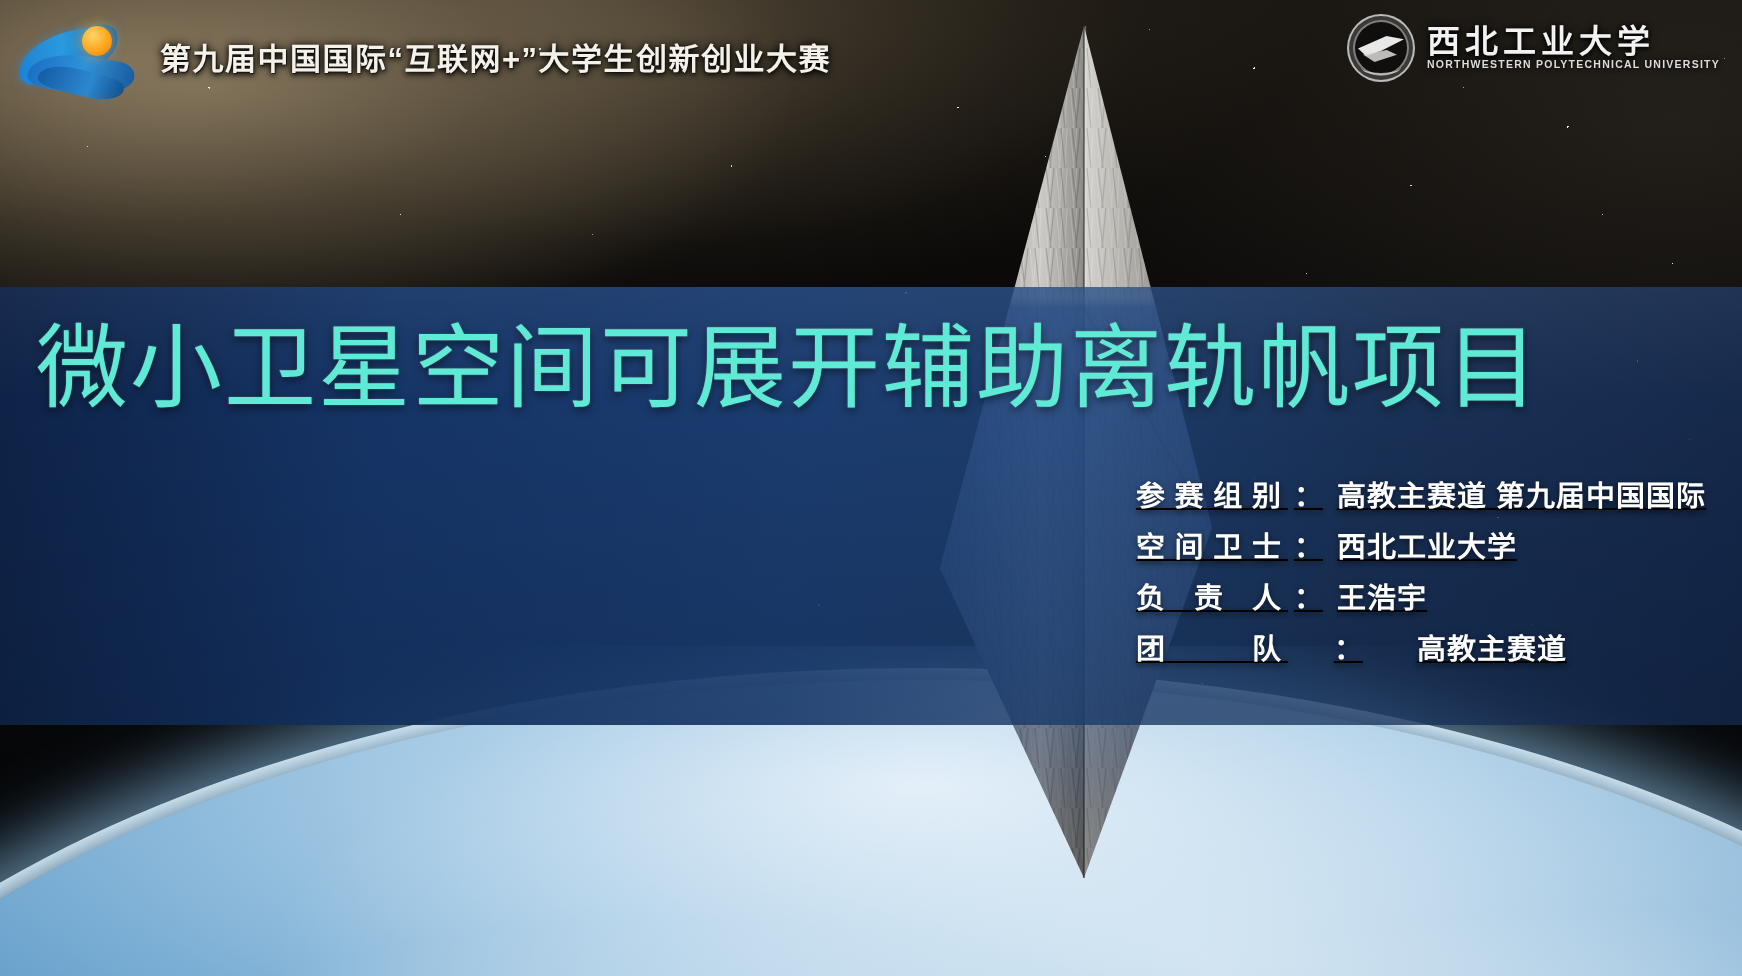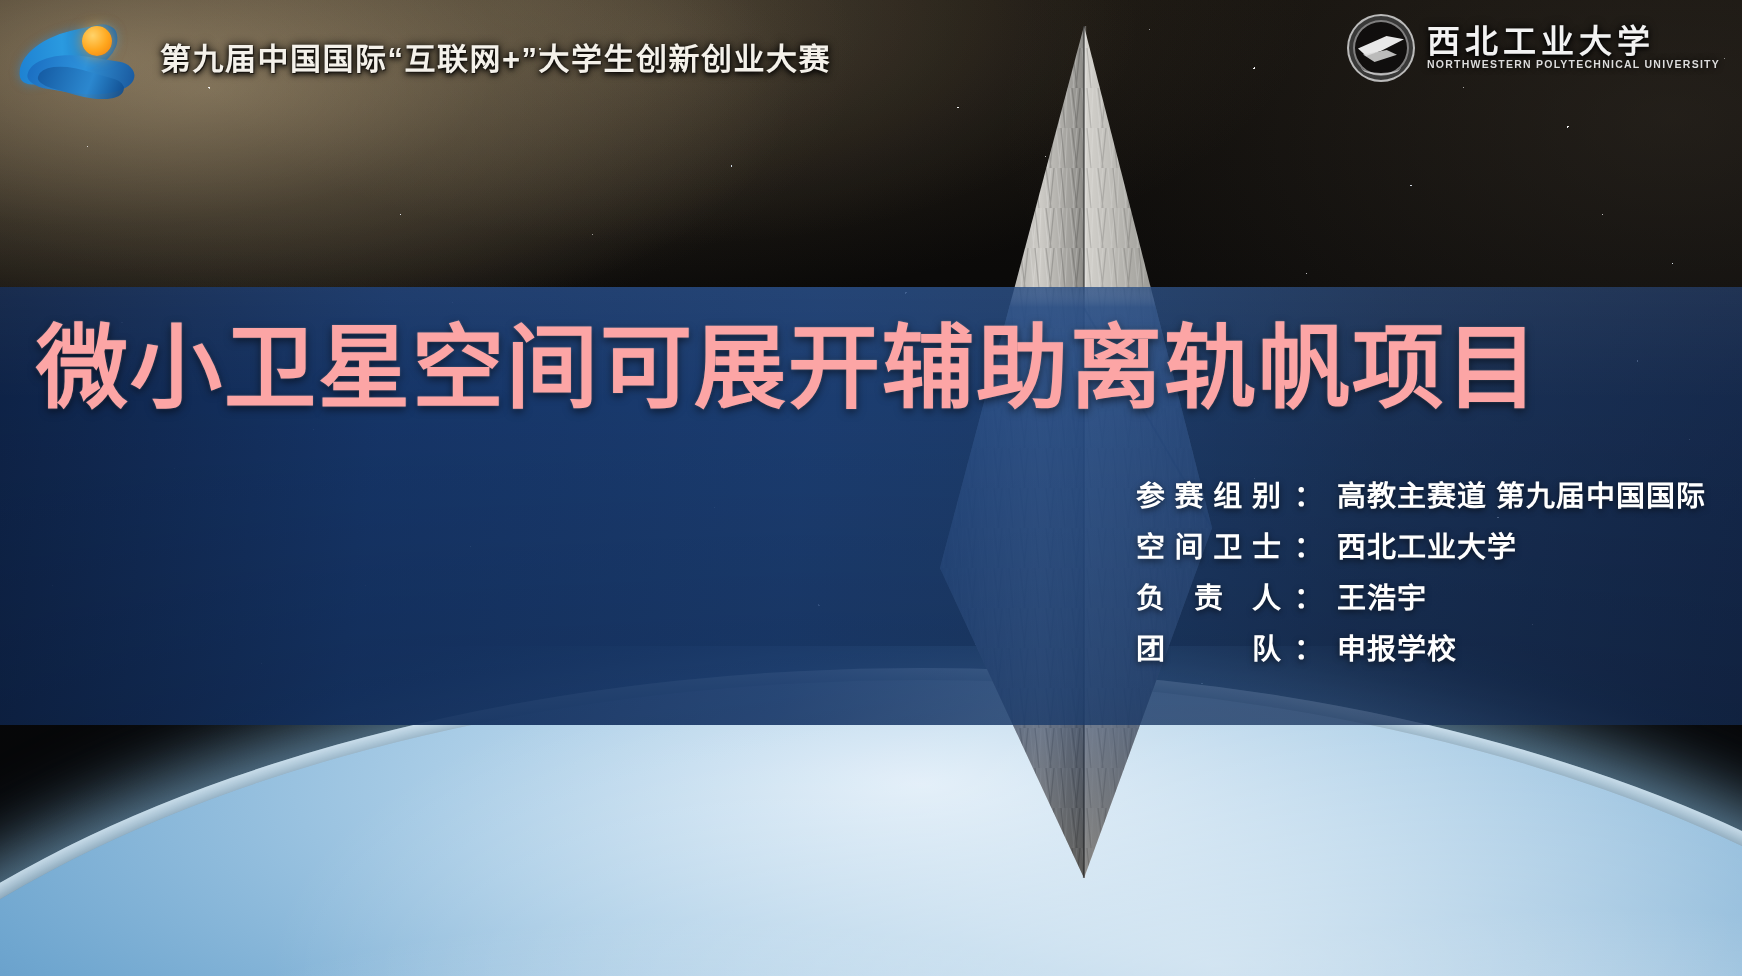--- a/index.html
+++ b/index.html
@@ -312,23 +312,23 @@
     inset: 0;
     background: linear-gradient(180deg, rgba(255,255,255,0.045) 0%, rgba(0,0,0,0) 26%, rgba(0,0,0,0.14) 100%);
     pointer-events: none;
   }
 
   .main-title {
     position: absolute;
     left: 36px;
     top: 322px;
     z-index: 7;
-    color: #fca5a5;
+    color: #5eead4;
     font-size: 92px;
-    font-weight: 700;
+    font-weight: 400;
     letter-spacing: 2px;
     line-height: 1;
     white-space: nowrap;
     text-shadow:
       0 3px 8px rgba(0,0,0,0.55),
       0 0 2px rgba(255,255,255,0.35);
   }
 
   .info-block {
     position: absolute;
@@ -336,22 +336,23 @@
     top: 472px;
     z-index: 7;
     text-align: left;
   }
   .info-row {
     display: flex;
     align-items: flex-end;
     justify-content: flex-start;
     margin-bottom: 9px;
     white-space: nowrap;
-  }
-  .info-row:last-child { margin-bottom: 0; }
+    text-decoration: underline;
+  }
+  .info-row:last-child { margin-bottom: 0; gap: 40px; }
   .info-label {
     display: inline-block;
     width: 152px;
     color: #ffffff;
     font-size: 29px;
     font-weight: 700;
     letter-spacing: 7px;
     text-align: justify;
     text-align-last: justify;
     text-shadow: 0 2px 6px rgba(0,0,0,0.6);
@@ -469,17 +470,17 @@
       <span class="info-value">西北工业大学</span>
     </div>
     <div class="info-row">
       <span class="info-label">负责人</span>
       <span class="info-colon">：</span>
       <span class="info-value">王浩宇</span>
     </div>
     <div class="info-row">
       <span class="info-label">团队</span>
       <span class="info-colon">：</span>
-      <span class="info-value">申报学校</span>
+      <span class="info-value">高教主赛道</span>
     </div>
   </div>
 
 </div>
 
 </body></html>

